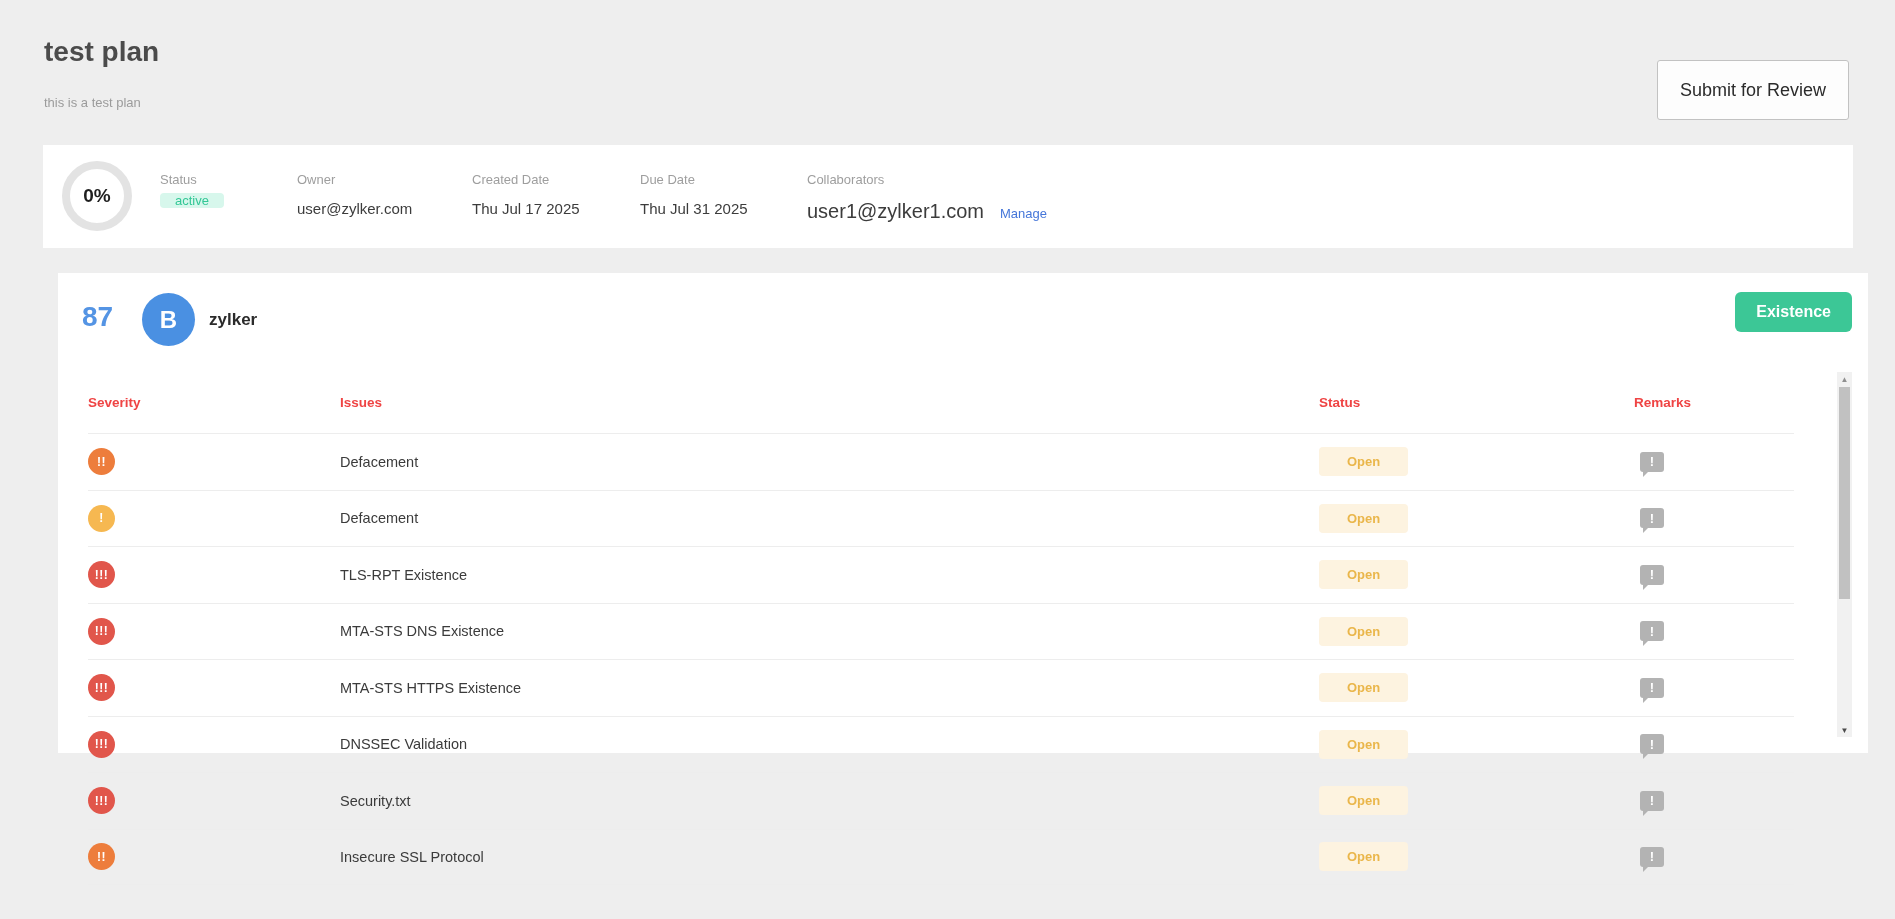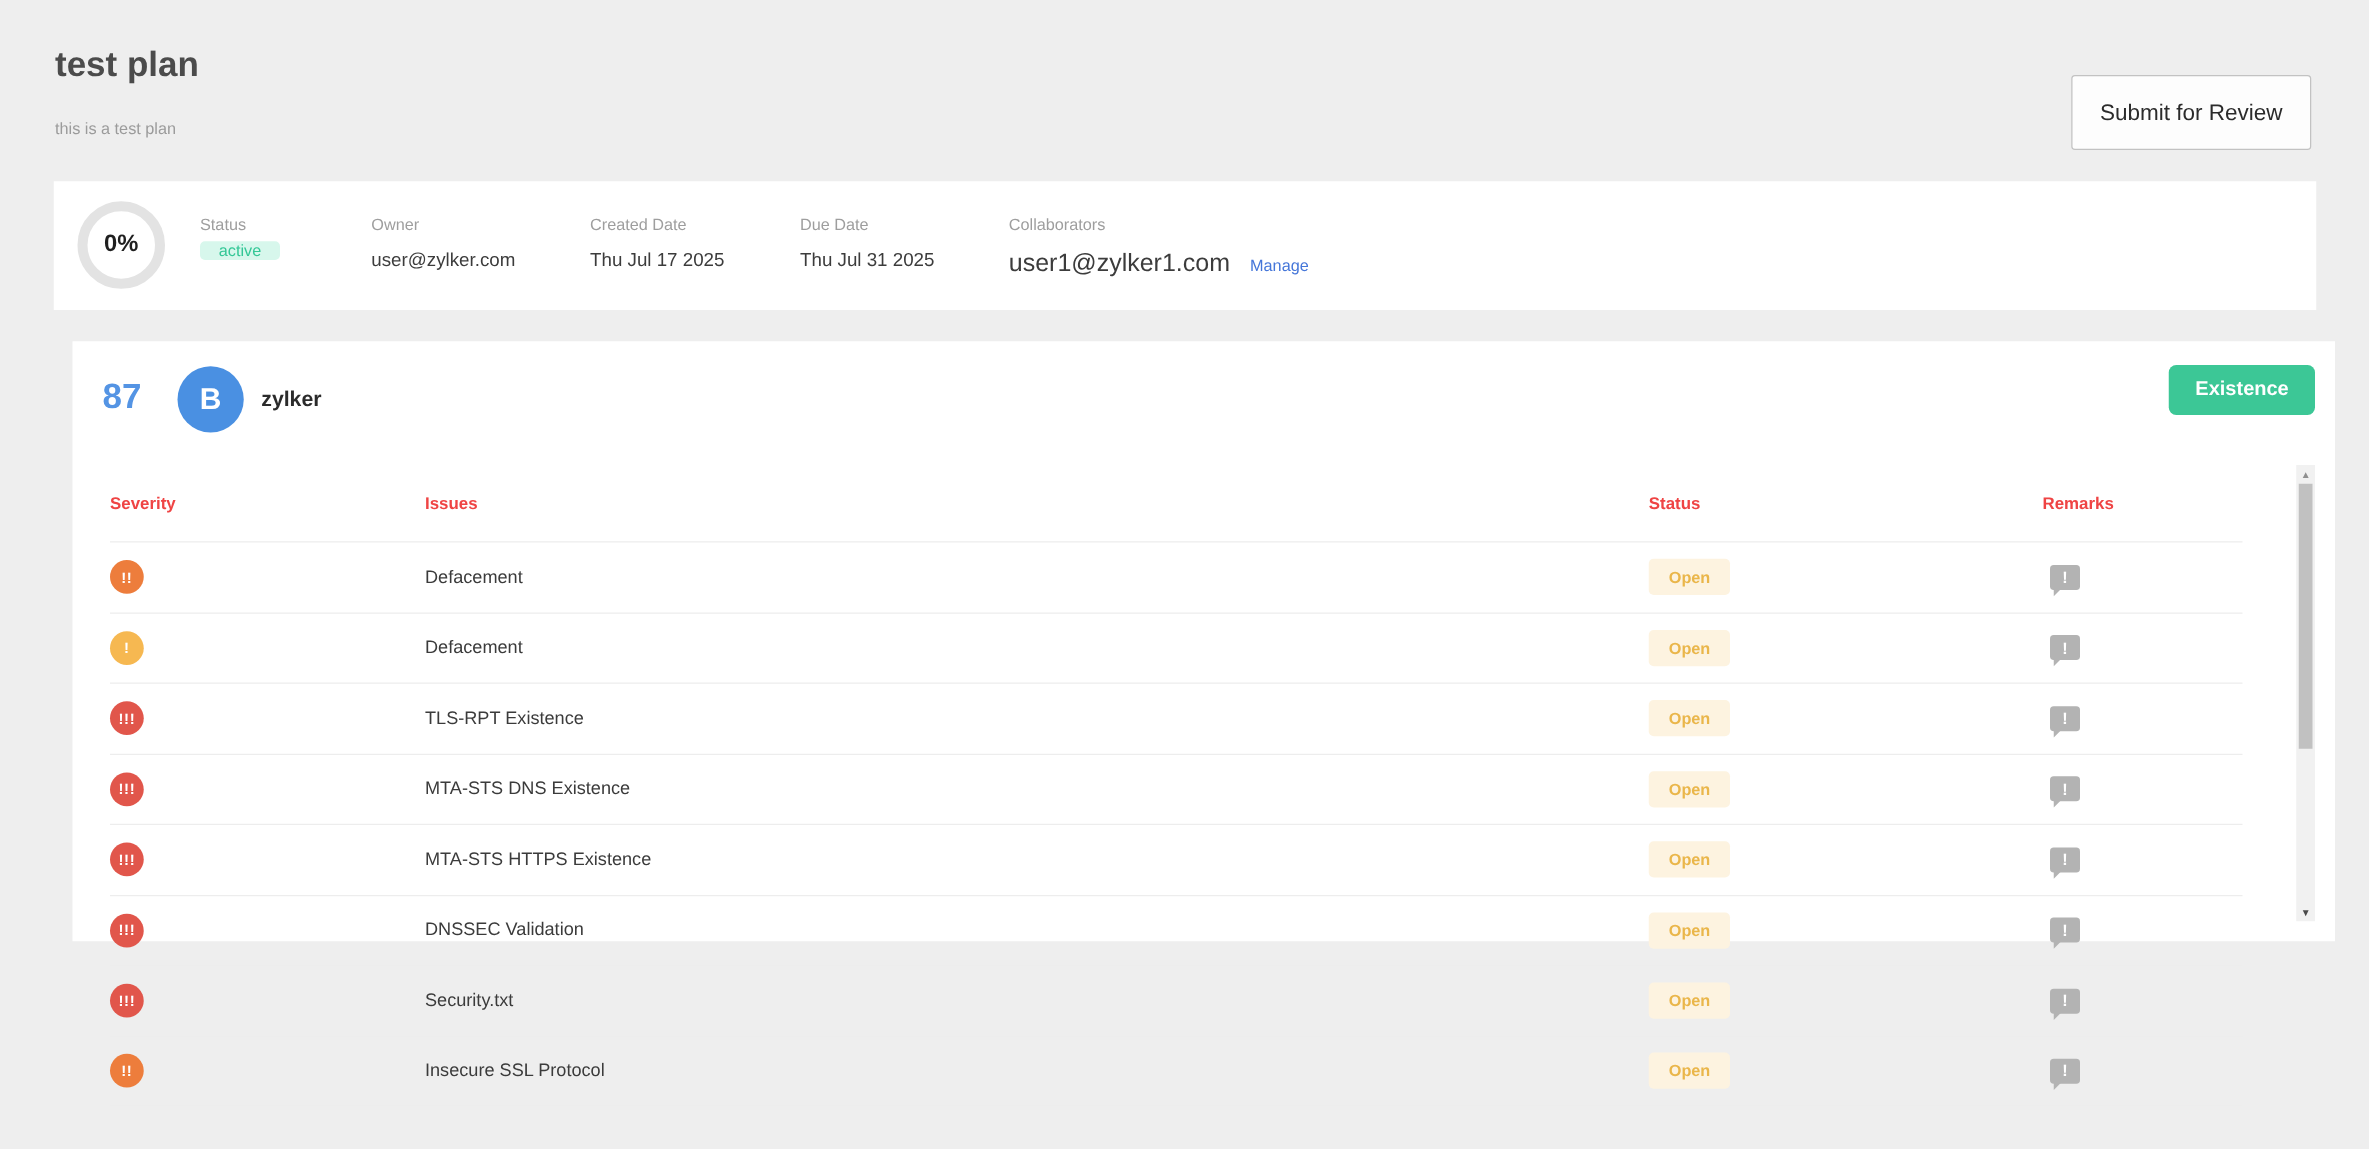--- a/index.html
+++ b/index.html
@@ -111,21 +111,21 @@
     color: #ffffff; font-size: 12px; font-weight: bold; letter-spacing: 0.5px;
   }
   .t-row[data-severity="critical"] .sev-icon { background: #e1564b; }
   .t-row[data-severity="high"]     .sev-icon { background: #ed7d3c; }
   .t-row[data-severity="medium"]   .sev-icon { background: #f6b851; }
   .issue-name { font-size: 14.5px; color: #3b3b3b; }
   .open-badge {
     display: inline-block;
     background: #fdf3e0; color: #eab64a;
     font-size: 13px; font-weight: 600;
-    padding: 7px 16px; border-radius: 4px; cursor: pointer;
+    padding: 7px 28px; border-radius: 4px; cursor: pointer;
   }
   .remark-bubble {
     position: relative; margin-left: 6px;
     width: 24px; height: 20px; border-radius: 3px;
     background: #b3b3b3; color: #ffffff;
     display: flex; align-items: center; justify-content: center;
     font-size: 13px; font-weight: bold; cursor: pointer;
   }
   .remark-bubble::after {
     content: ""; position: absolute; left: 3px; bottom: -5px;

